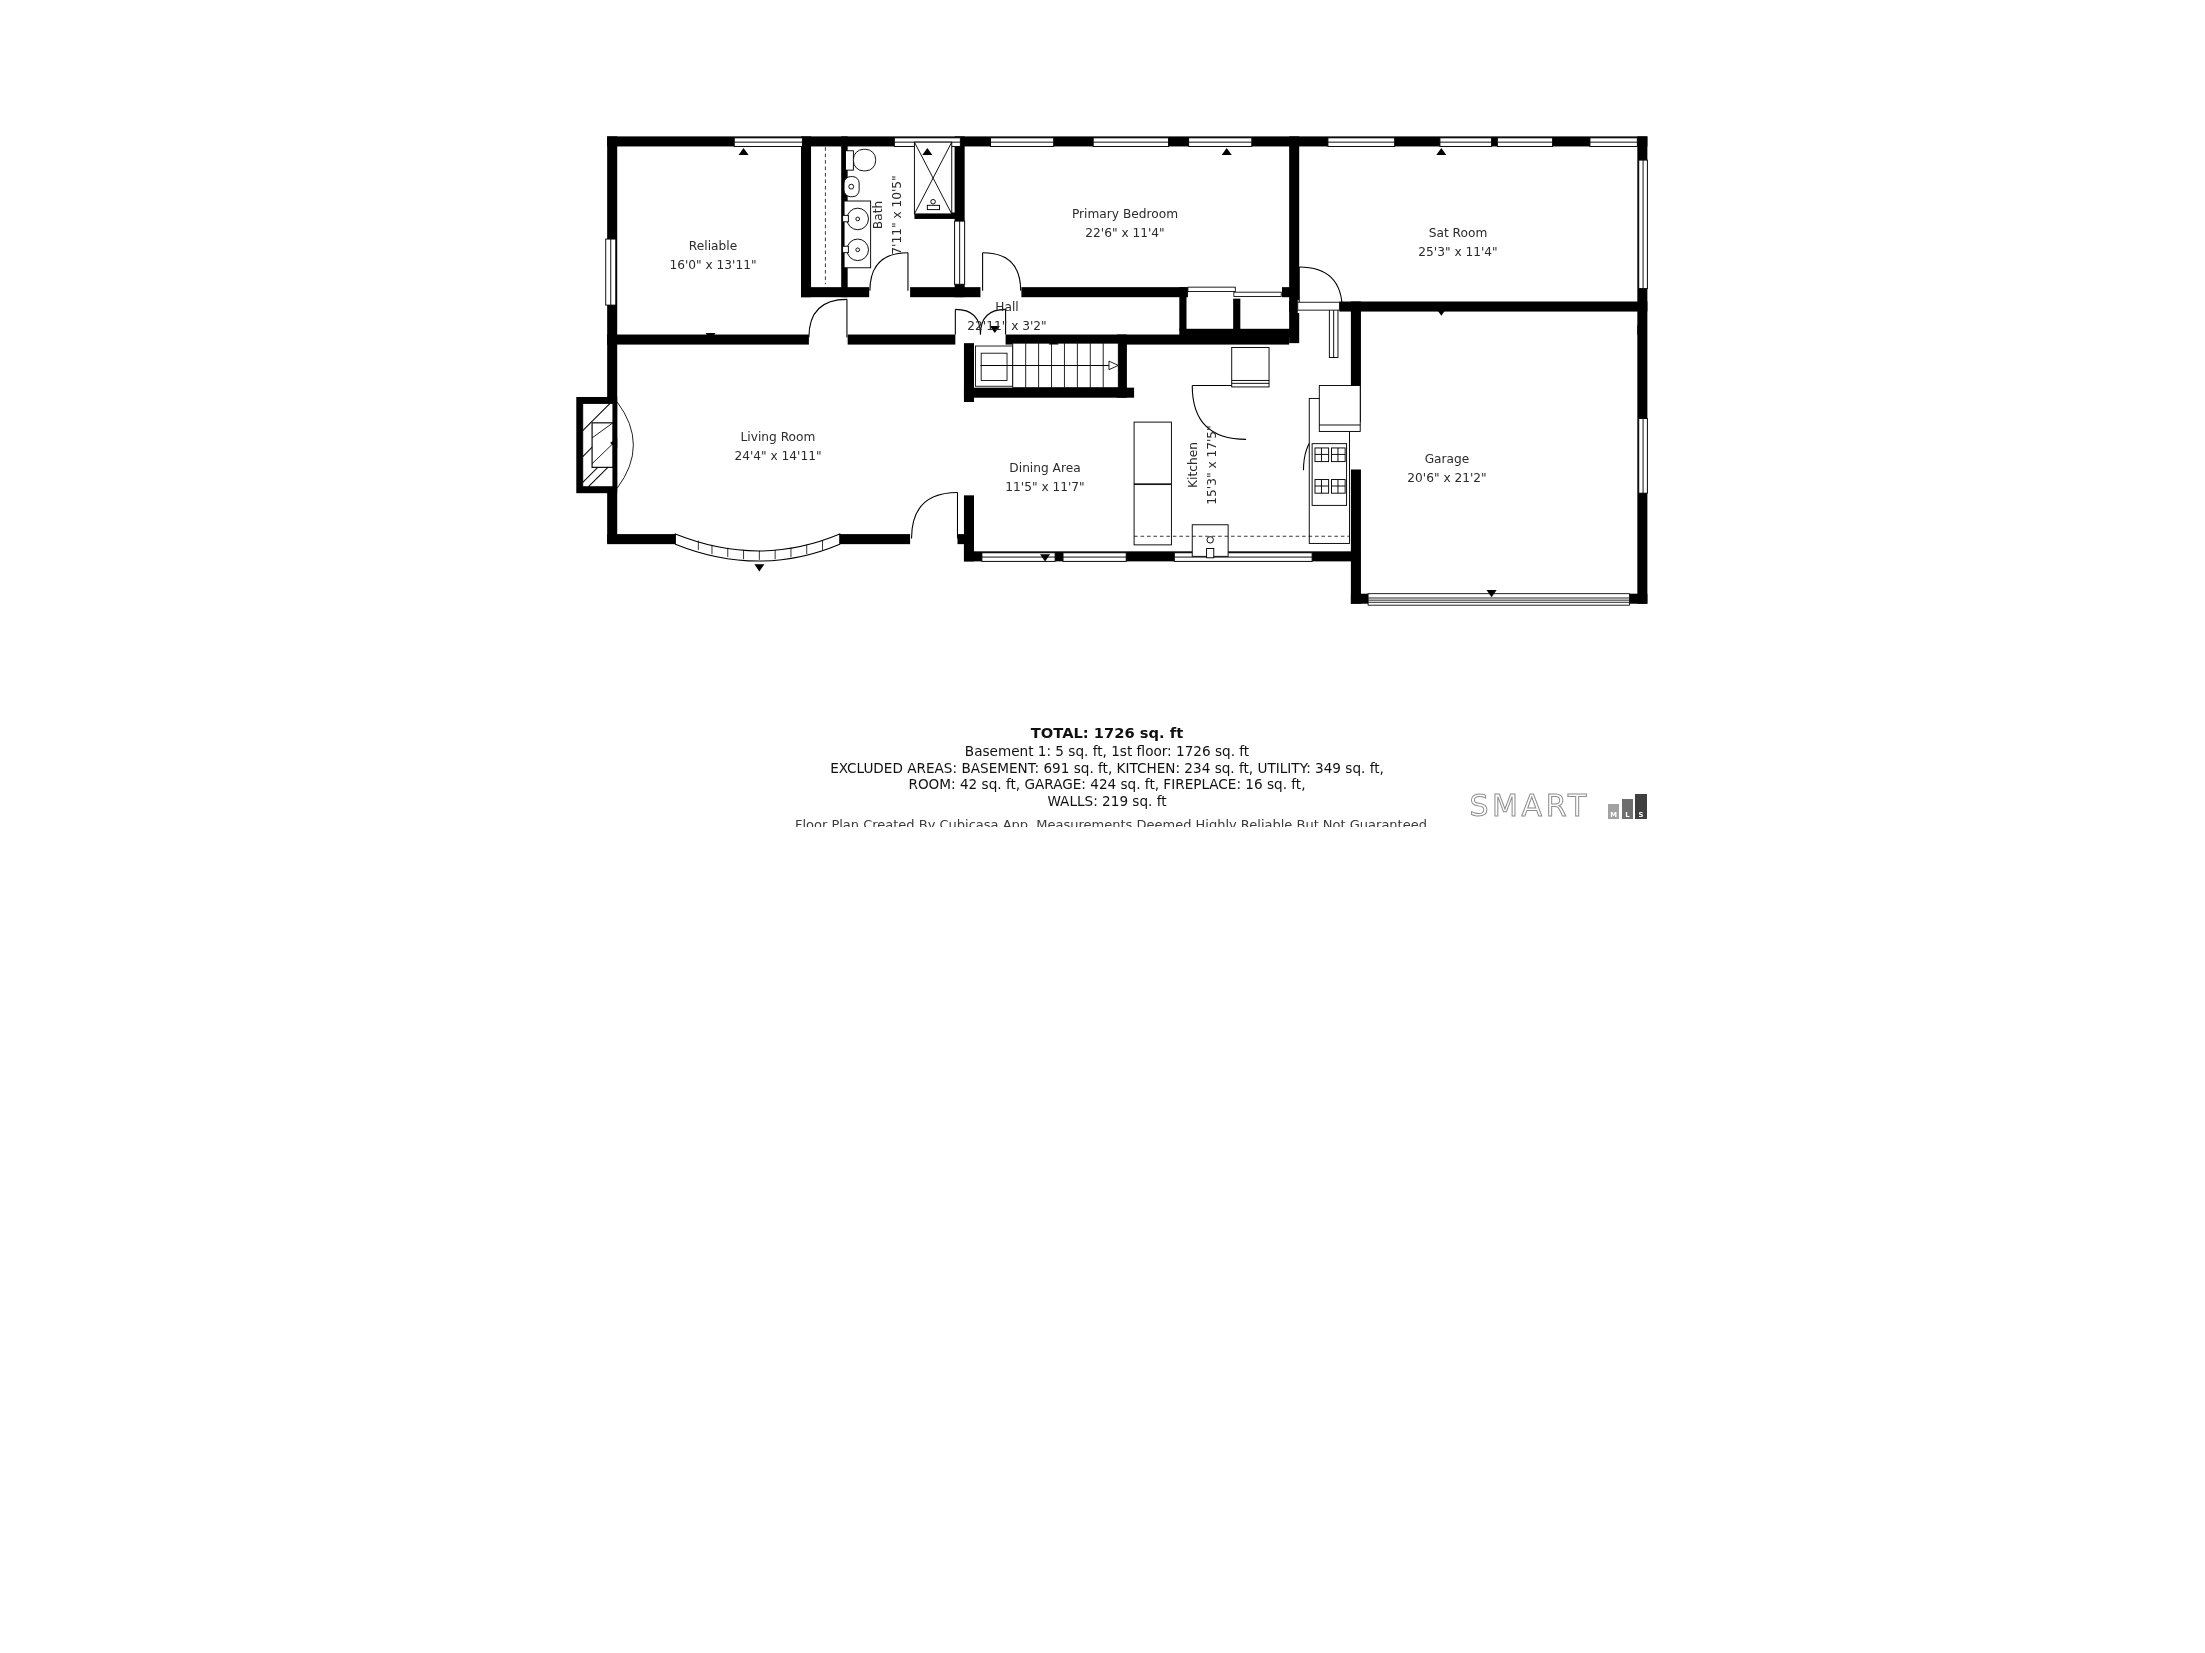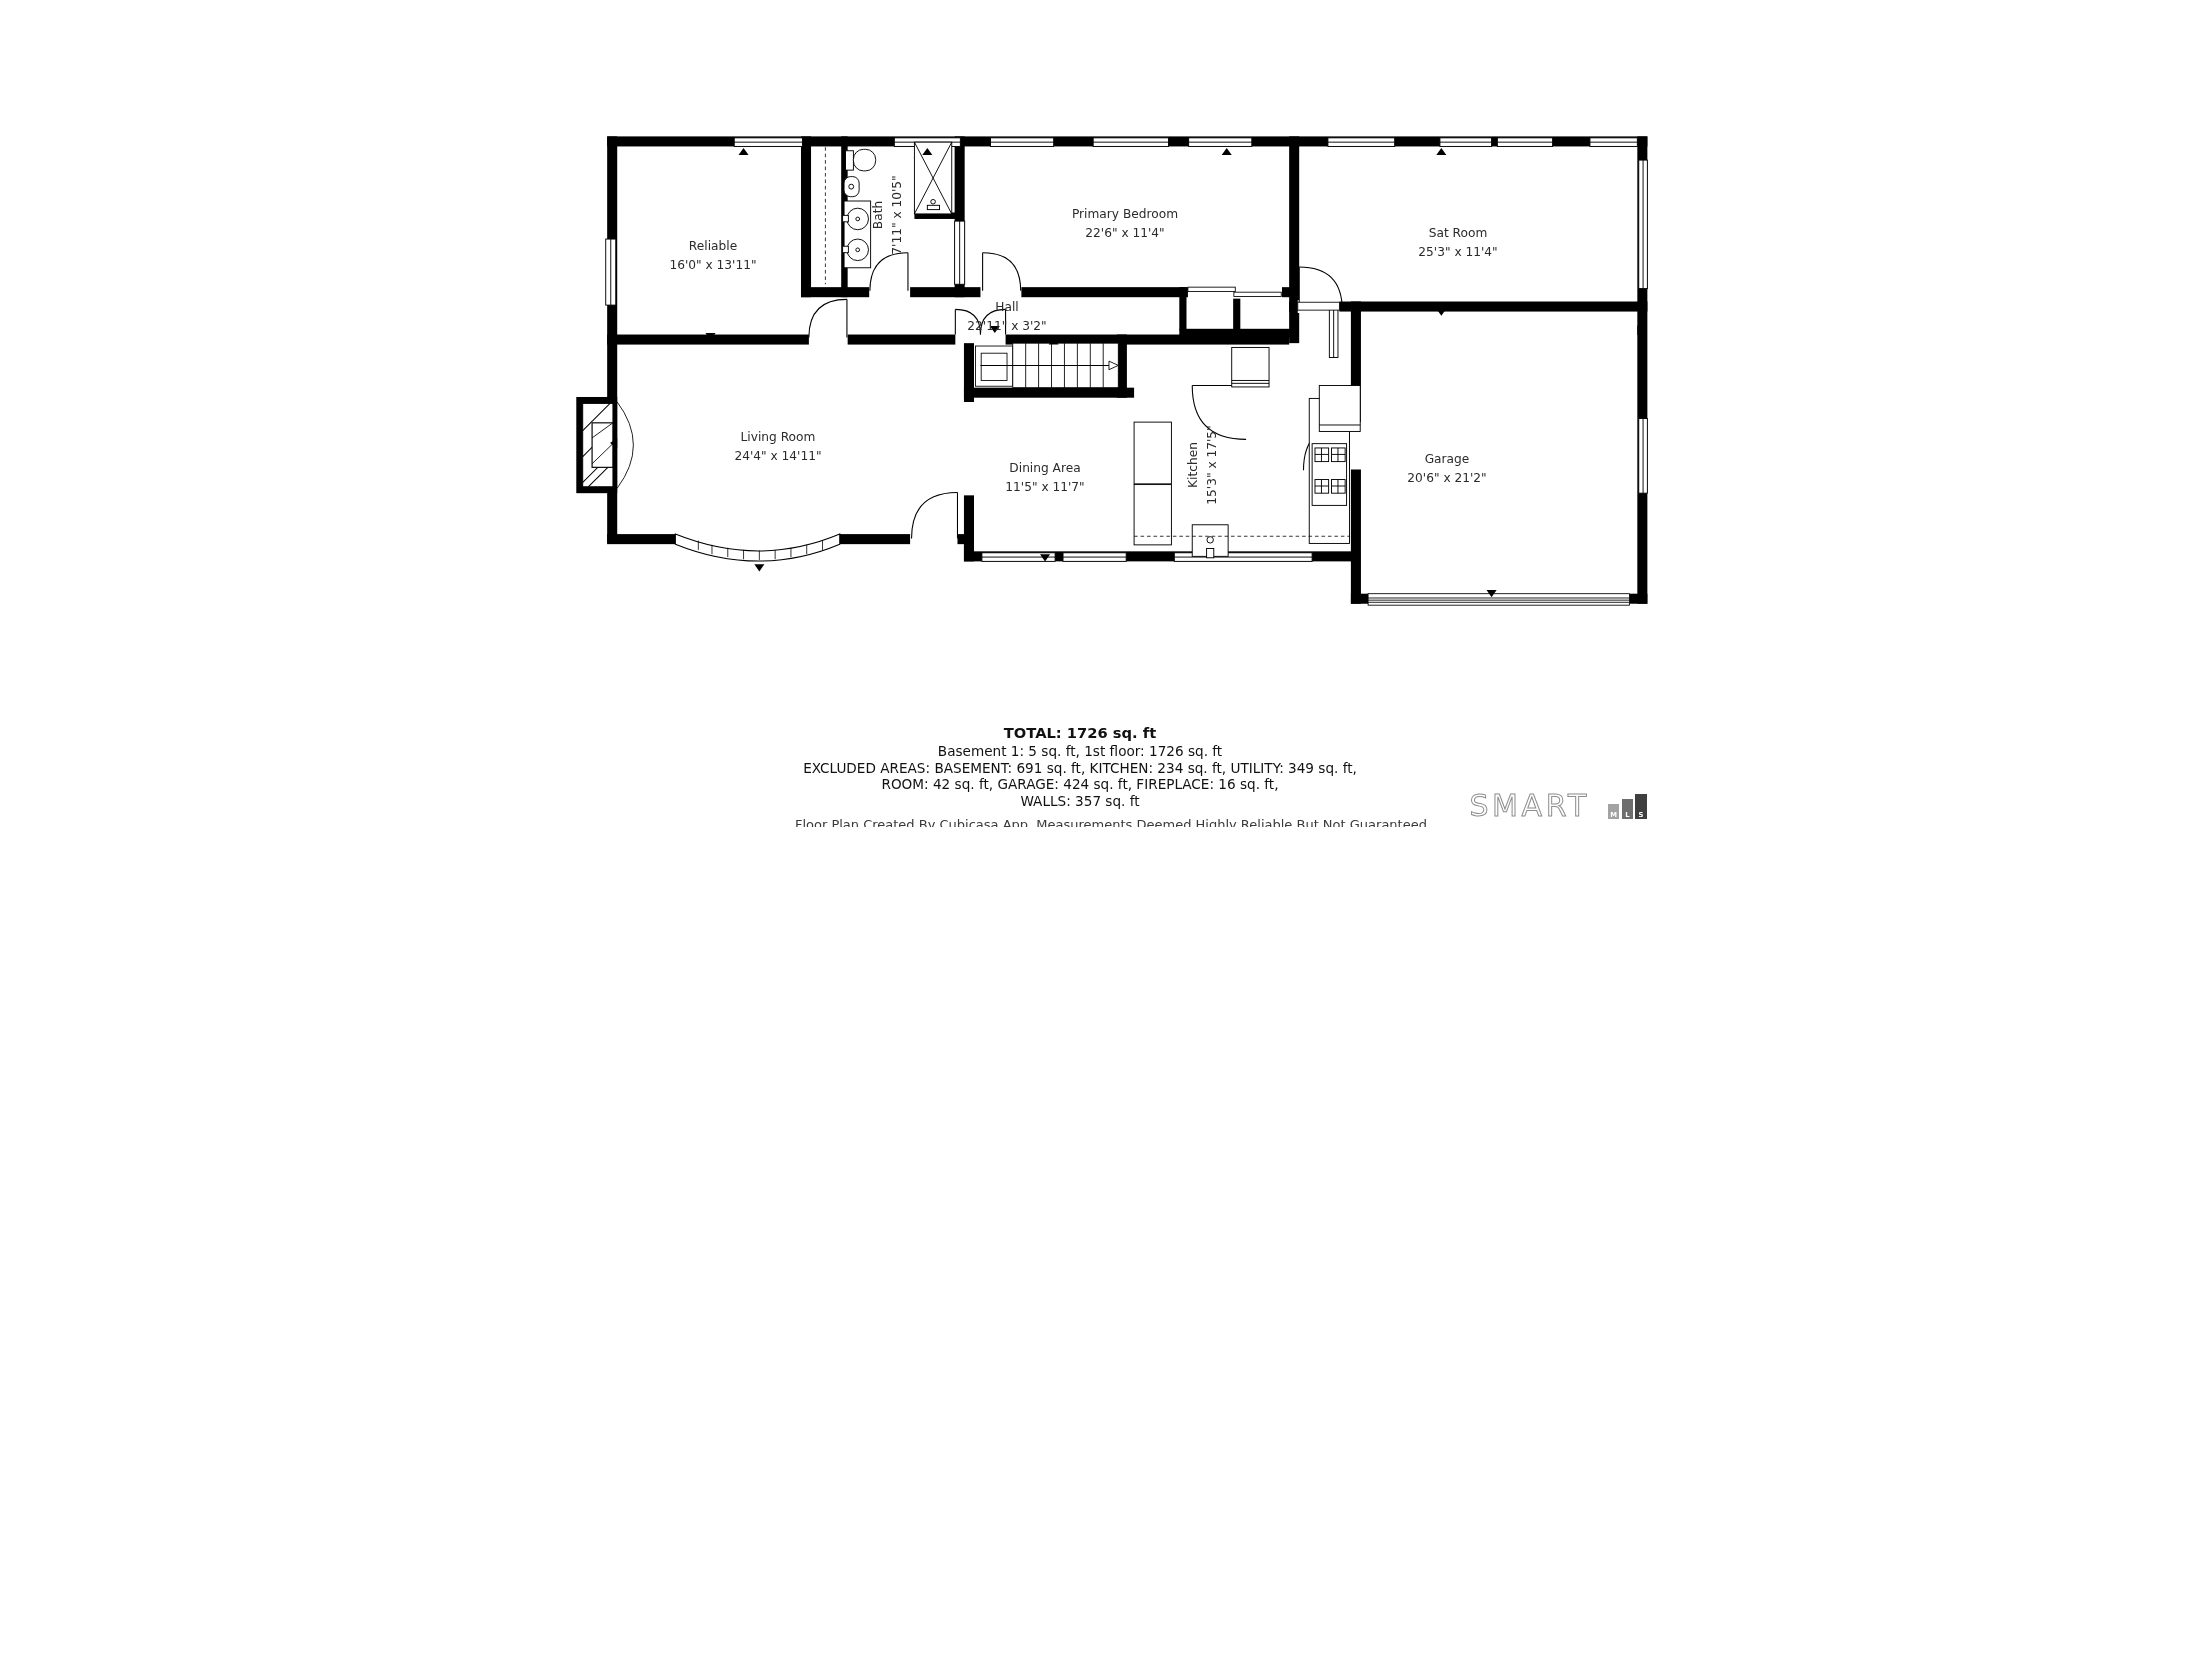--- a/index.html
+++ b/index.html
@@ -2,21 +2,21 @@
 <html style="font-size:11.5px"><head>
 <meta charset="utf-8">
 <style>
   html,body{margin:0;padding:0;background:#ffffff;}
   .canvas{position:relative;width:1103px;height:827px;margin:0 auto;background:#fff;
           font-family:"DejaVu Sans","Liberation Sans",sans-serif;overflow:hidden;}
   .plan-svg{position:absolute;left:0;top:0;}
   .room-label{position:absolute;transform:translate(-50%,-50%);text-align:center;
               color:#2b2b2b;font-size:12.2px;line-height:1.55;white-space:nowrap;}
   .room-label.vert{transform:translate(-50%,-50%) rotate(-90deg);}
-  .summary{position:absolute;left:529px;top:724px;transform:translateX(-50%);
+  .summary{position:absolute;left:556px;top:724px;transform:translateX(-50%);
            text-align:center;color:#111;font-size:13.6px;line-height:1.22;white-space:nowrap;}
   .summary .total{font-weight:bold;font-size:14.7px;margin-bottom:1.4px;}
   .footer-note{position:absolute;left:562px;top:817px;transform:translateX(-50%);
                font-size:13px;color:#3a3a3a;white-space:nowrap;}
   .logo{position:absolute;right:7.2px;top:787px;display:flex;align-items:flex-end;margin-left:45px;}
   .logo-text{fill:#ffffff;stroke:#8e8e8e;stroke-width:1.4px;
              font-family:"DejaVu Sans","Liberation Sans",sans-serif;
              font-size:42px;letter-spacing:5px;}
   .mls-blocks{display:flex;align-items:flex-end;gap:2.2px;margin-left:3.6px;padding-bottom:3.6px;}
   .blk{display:flex;align-items:flex-end;justify-content:center;width:11.5px;
@@ -320,21 +320,21 @@
   <div class="room-label" style="left:896px;top:469px">
     <div>Garage</div>
     <div>20'6" x 21'2"</div>
   </div>
 
   <div class="summary">
     <div class="total">TOTAL: 1726 sq. ft</div>
     <div>Basement 1: 5 sq. ft, 1st floor: 1726 sq. ft</div>
     <div>EXCLUDED AREAS: BASEMENT: 691 sq. ft, KITCHEN: 234 sq. ft, UTILITY: 349 sq. ft,</div>
     <div>ROOM: 42 sq. ft, GARAGE: 424 sq. ft, FIREPLACE: 16 sq. ft,</div>
-    <div>WALLS: 357 sq. ft</div>
+    <div>WALLS: 219 sq. ft</div>
   </div>
 
   <div class="footer-note">Floor Plan Created By Cubicasa App. Measurements Deemed Highly Reliable But Not Guaranteed.</div>
 
   <div class="logo">
     <svg width="136" height="36" viewBox="0 0 190 50">
       <text class="logo-text" x="2" y="41">SMART</text>
     </svg>
     <div class="mls-blocks">
       <div class="blk m">

